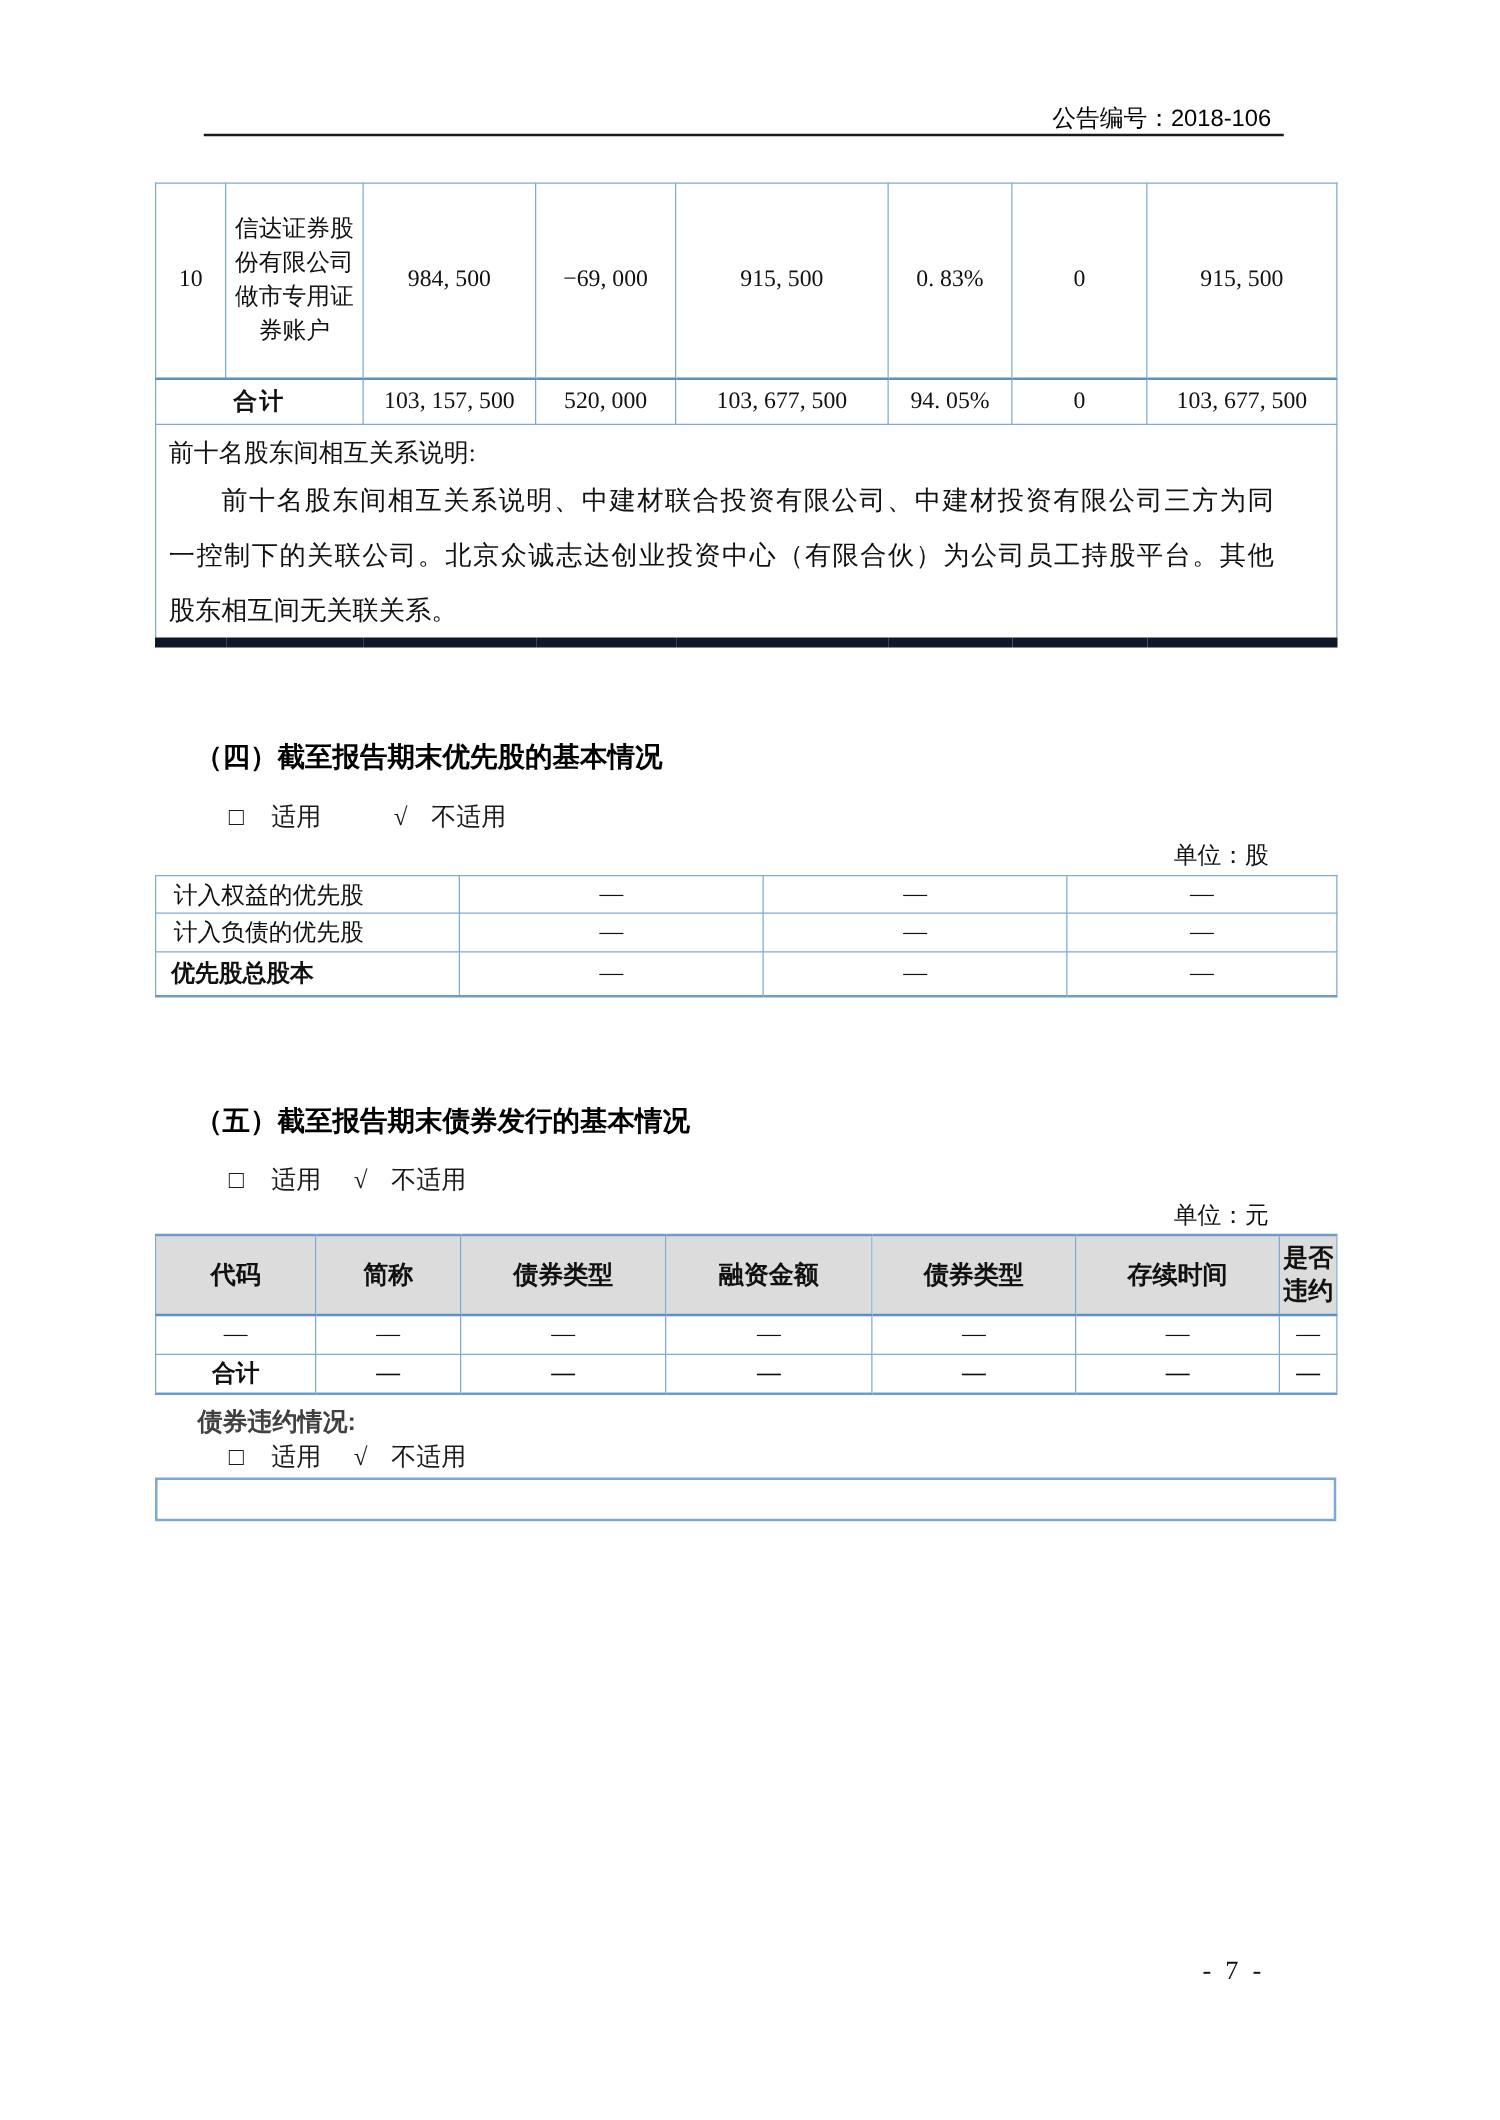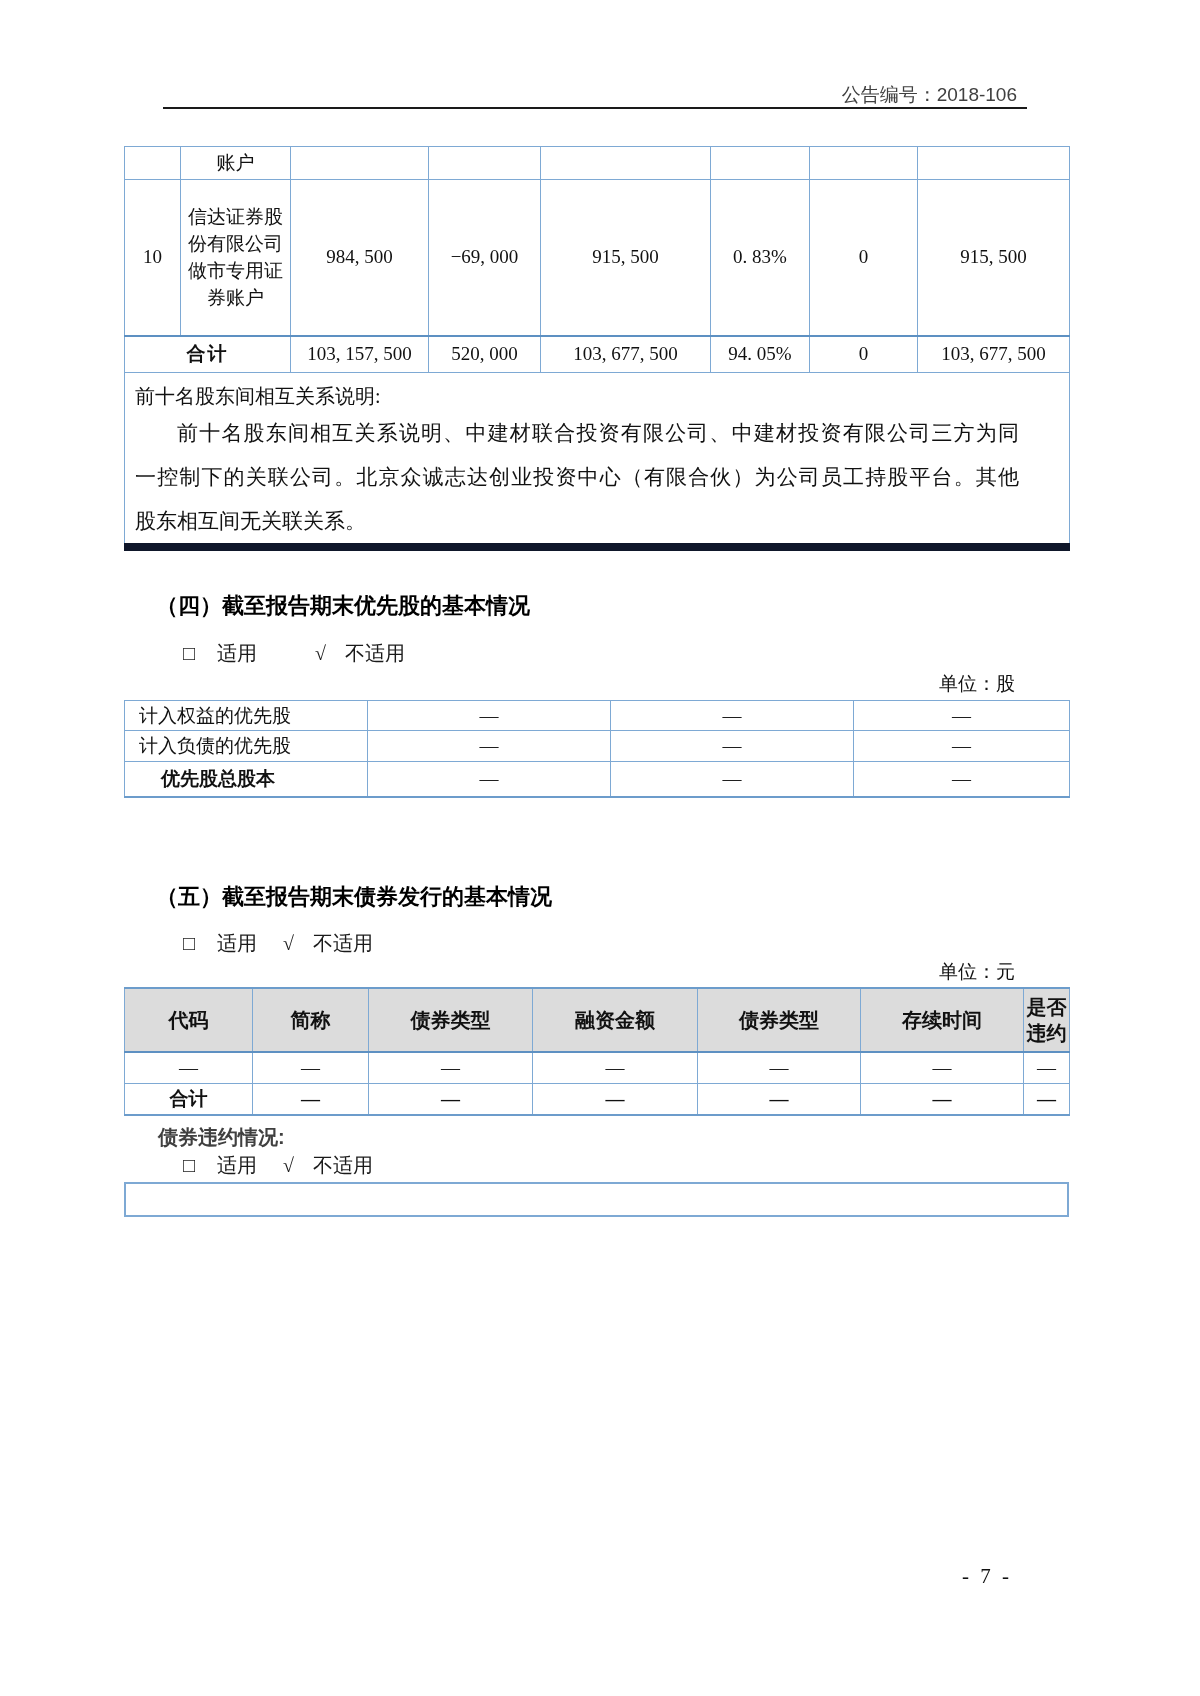--- a/index.html
+++ b/index.html
@@ -8,21 +8,21 @@
     position:relative; width:1200px; height:1696px; margin:0 auto;
     background:#ffffff; color:#111;
     font-family:"Liberation Serif","DejaVu Serif",serif;
     overflow:hidden;
   }
 
   
   .ann-no {
     position:absolute; top:82px; right:183px;
     font-family:"Liberation Sans","DejaVu Sans",sans-serif;
-    font-size:19px; color:#404040;
+    font-size:19px; color:#000000;
   }
   .header-rule {
     position:absolute; top:107px; left:163px; width:864px; height:2px;
     background:#1a1a1a;
   }
 
   
   table { border-collapse:collapse; table-layout:fixed; position:absolute; background:#fff; }
   td {
     border:1px solid #7EA9D4; font-size:19px; text-align:center;
@@ -71,21 +71,21 @@
 
   
   #t2 { left:124px; top:700px; width:945px; }
   #t2 .head td {
     background:#DCDCDC; font-weight:bold; font-size:20px; height:32px;
     border-top:2px solid #6C9CCB; border-bottom:2px solid #5D90C2;
   }
   #t2 .row-label { text-align:left; padding-left:14px; }
   #t2 .r1 { height:30px; } #t2 .r2 { height:31px; }
   #t2 .r3 { height:35px; }
-  #t2 .r3 .row-label { font-weight:bold; padding-left:36px;border-radius:12px; }
+  #t2 .r3 .row-label { font-weight:bold; padding-left:12px;border-radius:12px; }
   #t2 .r3 td { border-bottom:2px solid #6C9CCB; }
 
   
   #t3 { left:124px; top:987px; width:945px; }
   #t3 .head td {
     background:#DCDCDC; font-weight:bold; font-size:20px; height:64px;
     line-height:26px; padding:0 2px;
     border-top:2px solid #6C9CCB; border-bottom:2px solid #5D90C2;
   }
   #t3 .r1 { height:31px; }
@@ -121,30 +121,20 @@
       <col style="width:56px">
         <col style="width:110px">
         <col style="width:138px">
         <col style="width:112px">
       <col style="width:170px">
         <col style="width:99px">
         <col style="width:108px">
         <col style="width:152px">
     </colgroup>
     <tbody>
-        <tr style="height:33px">
-      <td></td>
-      <td>账户</td>
-      <td></td>
-      <td></td>
-      <td></td>
-      <td></td>
-      <td></td>
-      <td></td>
-    </tr>
     <tr style="height:156px">
       <td>10</td>
       <td class="name-cell">信达证券股份有限公司做市专用证券账户</td>
       <td>984, 500</td>
       <td>−69, 000</td>
       <td>915, 500</td>
       <td>0. 83%</td>
       <td>0</td>
       <td>915, 500</td>
     </tr>

